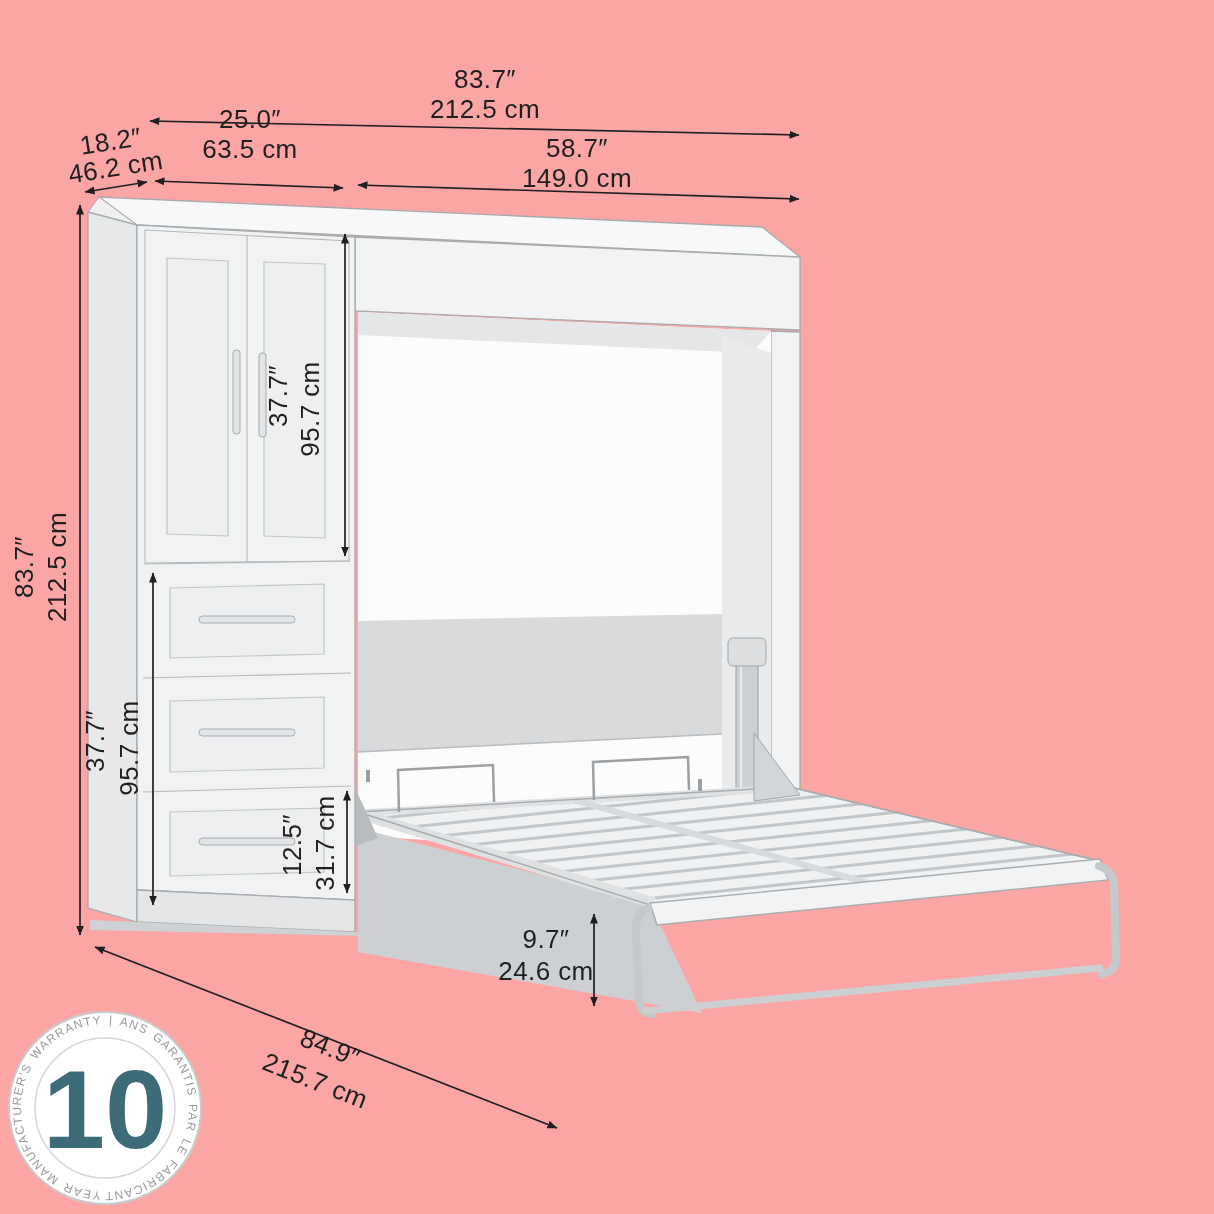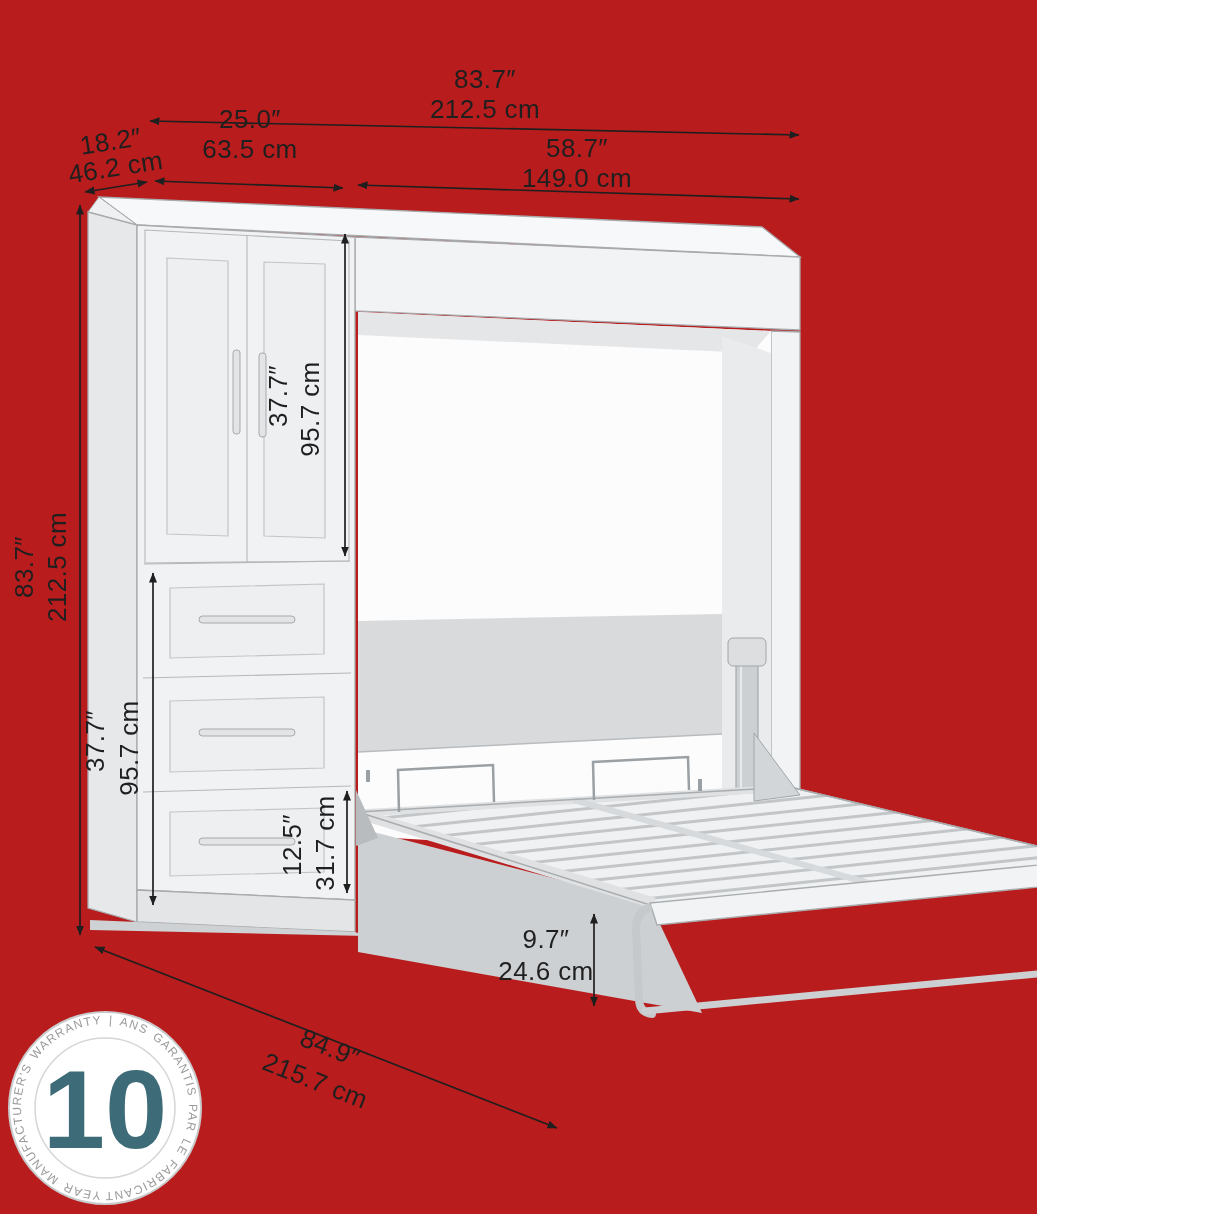--- a/index.html
+++ b/index.html
@@ -1,16 +1,16 @@
 <!DOCTYPE html>
 <html><head>
 <meta charset="utf-8">
 <style>
   html,body{margin:0;padding:0;background:#ffffff;}
-  .stage{width:1037px;height:1214px;position:relative;background:#b91c1c;overflow:hidden;}
+  .stage{width:1214px;height:1214px;position:relative;background:#fca5a5;overflow:hidden;}
   .dim-label{font-family:"Liberation Sans",sans-serif;font-size:26px;fill:#1f1f1f;letter-spacing:.4px;}
   .dim-line{stroke:#1f1f1f;stroke-width:1.7;fill:none;}
   .outline{stroke:#a8abad;stroke-width:1.3;}
   .thin{stroke:#b5b8ba;stroke-width:1.1;fill:none;}
   .ring-text{font-family:"Liberation Sans",sans-serif;font-size:12px;letter-spacing:1.2px;word-spacing:2.4px;}
   .badge-num{font-family:"Liberation Sans",sans-serif;font-size:112px;font-weight:bold;}
 </style>
 </head>
 <body>
 

